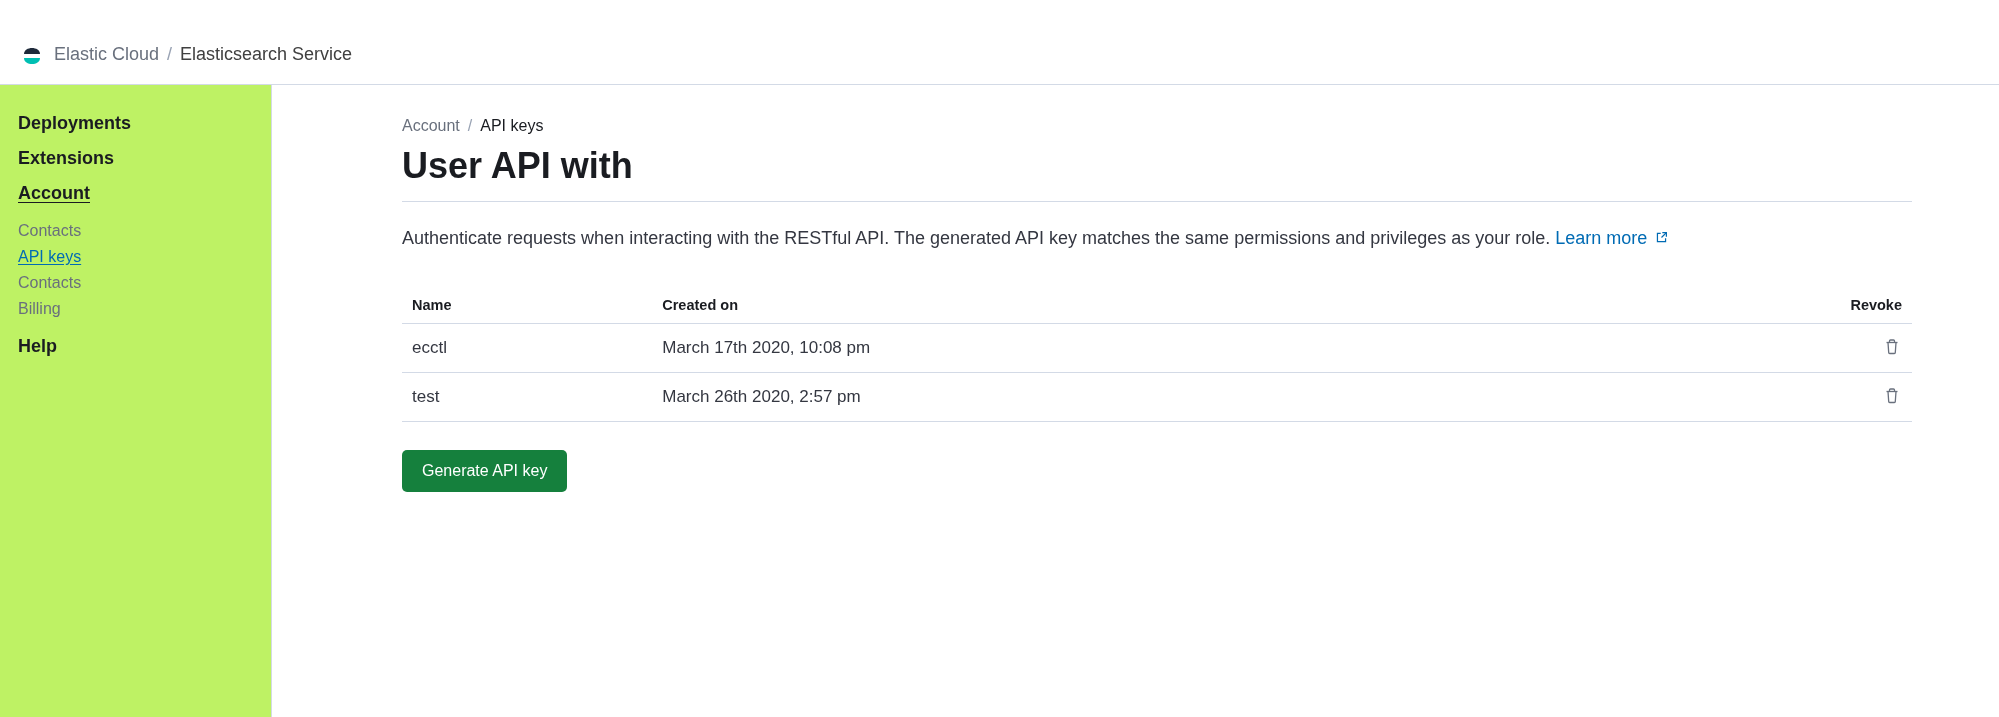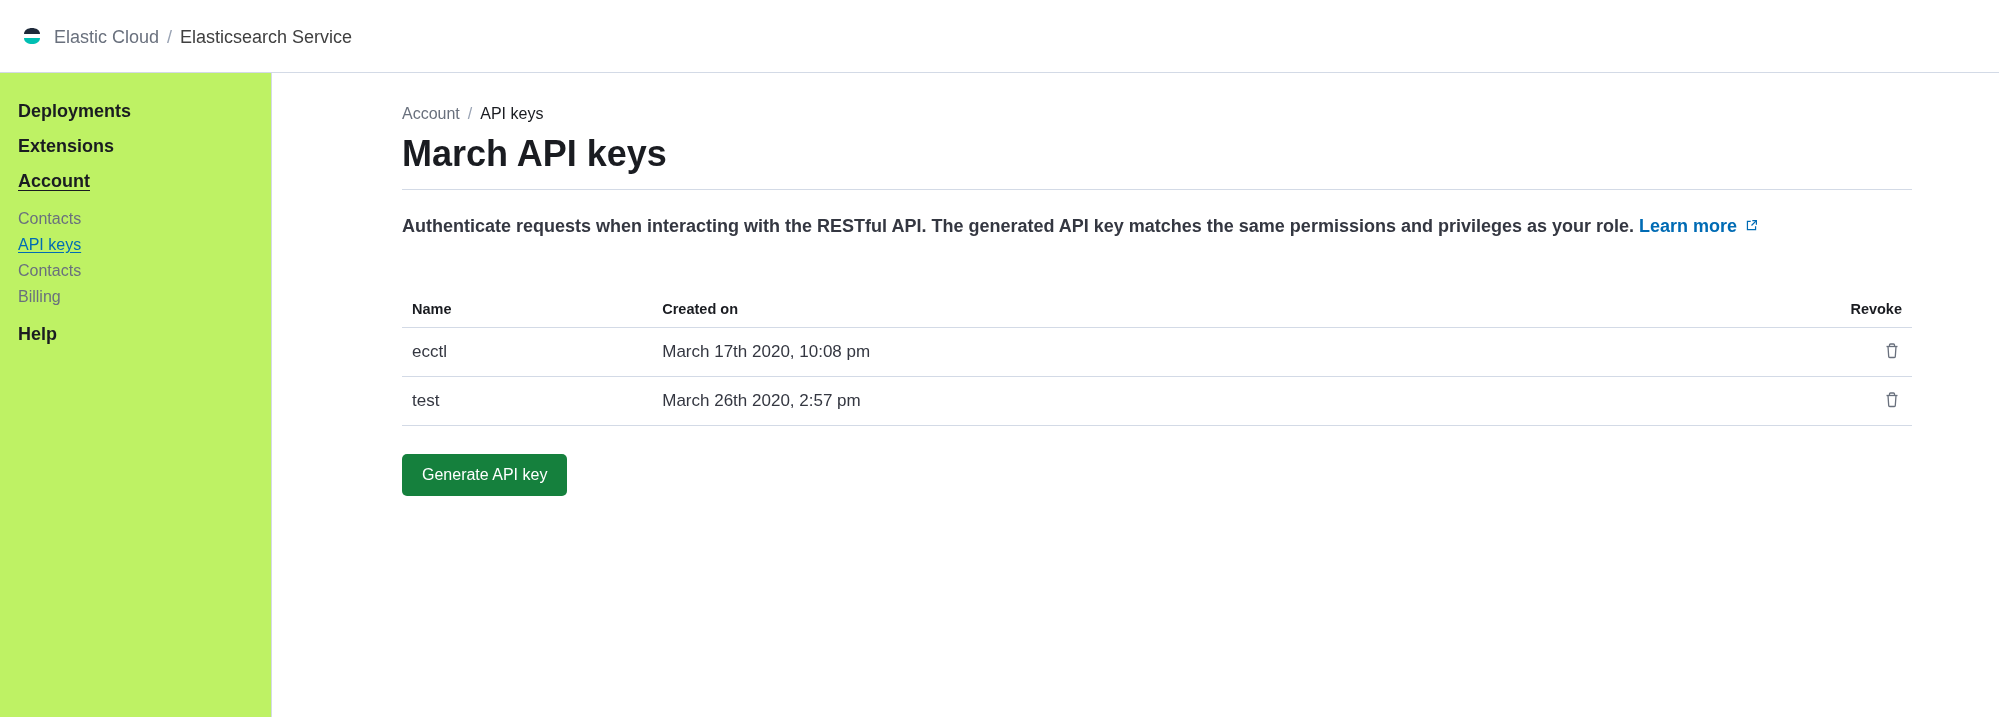--- a/index.html
+++ b/index.html
@@ -4,24 +4,25 @@
   <style>
     * { box-sizing: border-box; margin: 0; padding: 0; }
     body {
       font-family: -apple-system, BlinkMacSystemFont, "Segoe UI", Helvetica, Arial, sans-serif;
       color: #1a1c21;
       background: #fff;
       font-size: 16px;
     }
     .header {
       display: flex;
-      align-items: flex-end;
-      padding: 24px 20px;
+      align-items: flex-start;
+      padding: 16px 20px;
       border-bottom: 1px solid #d3dae6;
       gap: 10px;
+      margin-top: 28px;
     }
     .logo-icon svg { display: block; }
     .header-breadcrumb {
       display: flex;
       align-items: center;
       gap: 8px;
       font-size: 18px;
     }
     .header-breadcrumb .muted { color: #69707d; }
     .header-breadcrumb .sep { color: #98a2b3; }
@@ -83,22 +84,21 @@
       font-weight: 600;
       color: #1a1c21;
       padding-bottom: 14px;
       border-bottom: 1px solid #d3dae6;
       margin-bottom: 22px;
     }
     .description {
       font-size: 18px;
       color: #343741;
       line-height: 1.6;
-      margin-bottom: 52px;
-      font-weight: bold;
+      margin-bottom: 36px;
     }
     .description a.learn-more {
       color: #006bb4;
       text-decoration: none;
     }
     .ext-icon {
       display: inline-block;
       vertical-align: baseline;
       margin-left: 3px;
     }
@@ -173,21 +173,21 @@
     <div class="sidebar-section">Help</div>
   </nav>
 
   <main class="main">
     <div class="crumbs">
       <span>Account</span>
       <span class="sep">/</span>
       <span class="current">API keys</span>
     </div>
 
-    <h1 class="page-title">March API keys</h1>
+    <h1 class="page-title">User API with</h1>
 
     <p class="description">
       <span>Authenticate requests when interacting with the RESTful API. The generated API key matches the same permissions and privileges as your role. </span>
       <a href="#" class="learn-more">
         <span>Learn more</span>
         <span class="ext-icon">
           <svg width="13" height="13" viewBox="0 0 16 16" fill="none" stroke="#006bb4" stroke-width="1.5">
             <path d="M7 3H3v10h10V9"></path>
               <path d="M9 2h5v5"></path>
               <path d="M14 2L8 8"></path>

